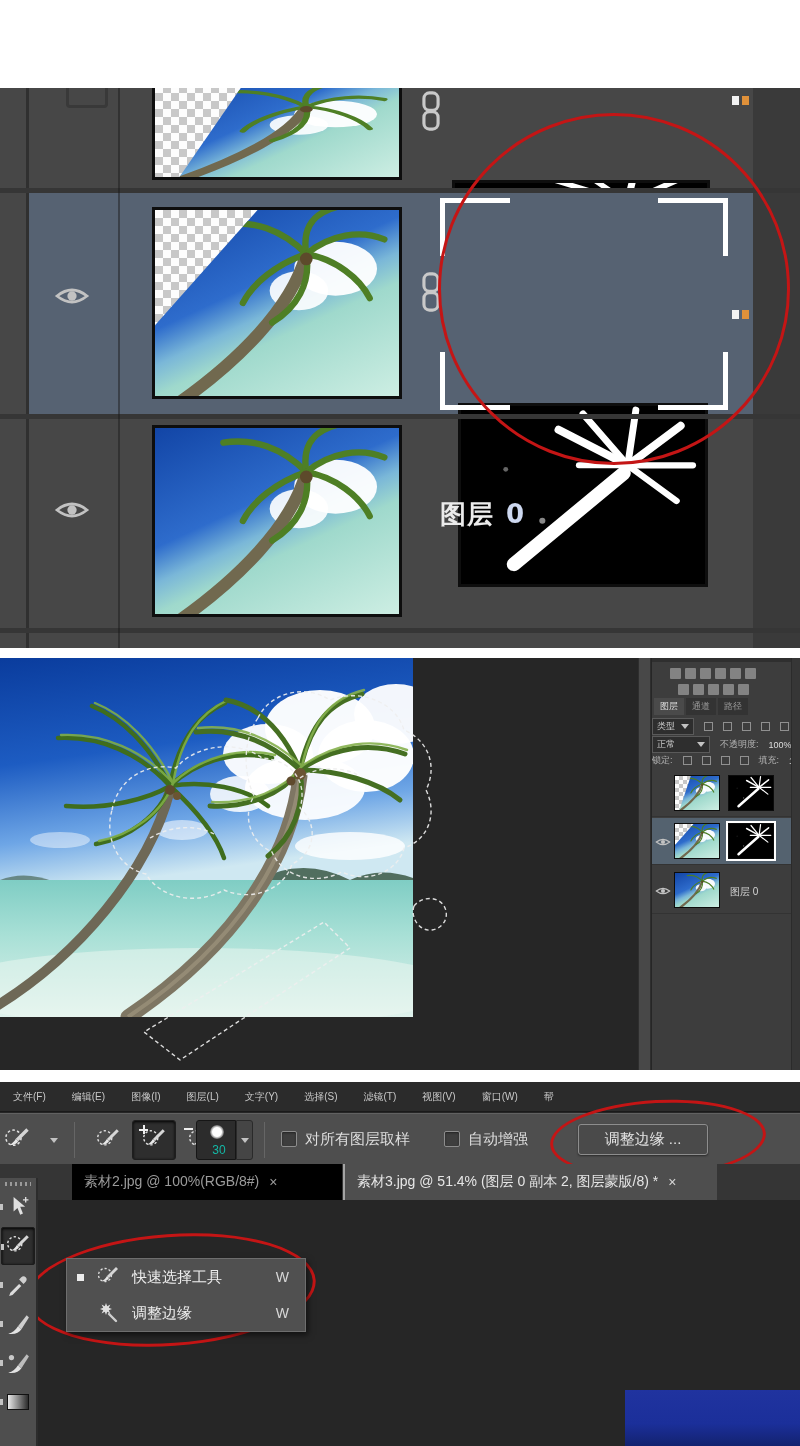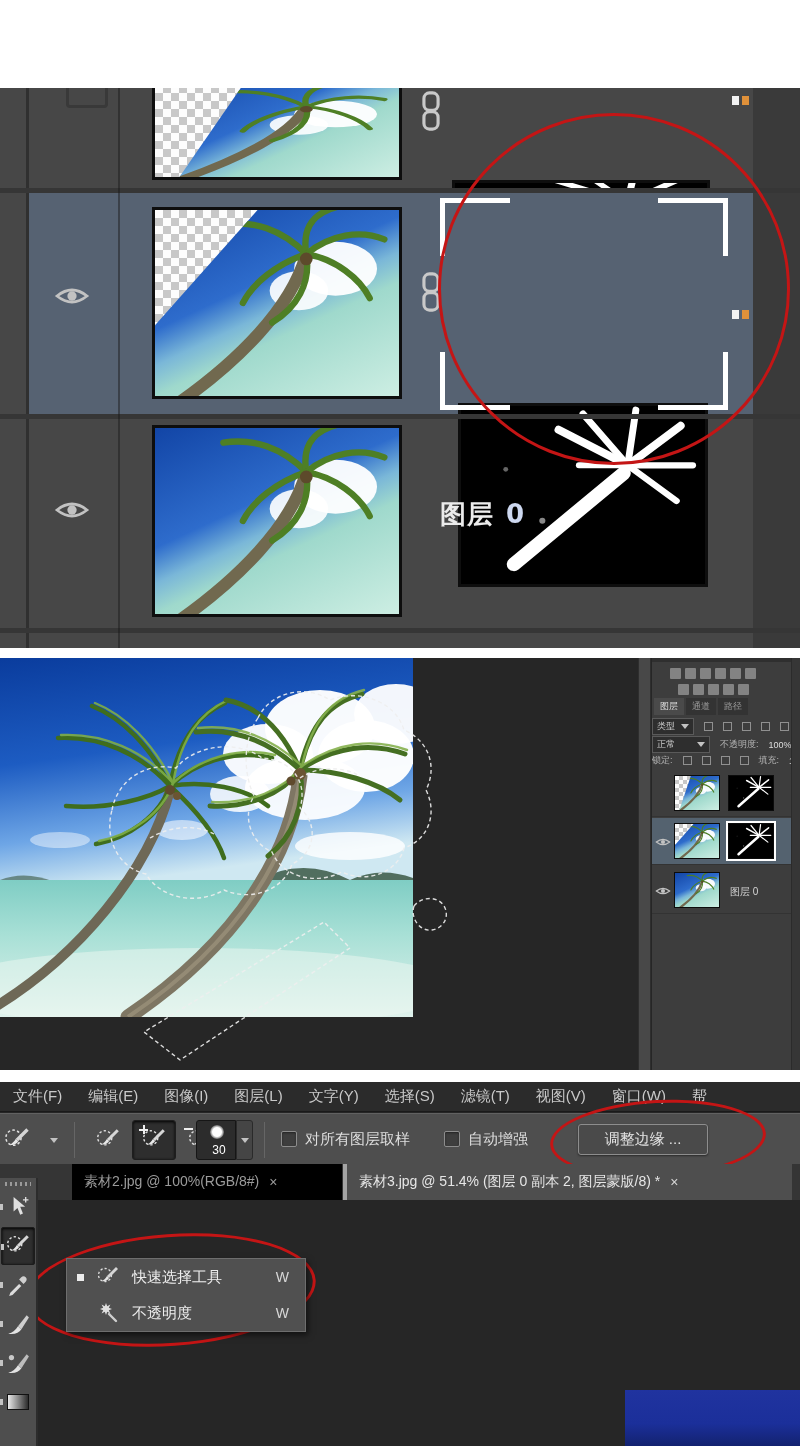--- a/index.html
+++ b/index.html
@@ -66,42 +66,42 @@
   .mrow{position:absolute;left:0;width:140px;height:47px;border-bottom:1px solid #333}
   .mrow.sel{background:#54626f}
   .mthumb{position:absolute;top:5px;width:46px;height:36px;border:1px solid #0c0c0c;overflow:hidden}
   .mlabel{position:absolute;font-size:10px;color:#d5d5d5}
   .mpanel-scroll{position:absolute;right:0;top:0;width:9px;height:412px;background:#363636;border-left:1px solid #2b2b2b}
 
   
   .psui{position:absolute;left:0;top:1082px;width:800px;height:364px;background:var(--dark-bg);overflow:hidden}
   .menubar{position:absolute;left:0;top:0;width:800px;height:30px;background:var(--menu-bg);
     display:flex;align-items:center;white-space:nowrap;overflow:hidden;border-bottom:1px solid #1a1a1a}
-  .menu-item{padding:0 13px;font-size:15px;color:#c9c9c9}
+  .menu-item{padding:0 13px;font-size:10px;color:#c9c9c9}
   .optbar{position:absolute;left:0;top:31px;width:800px;height:51px;background:var(--ui-bg);border-top:1px solid #616161}
   .sep{position:absolute;top:8px;width:1px;height:36px;background:#3a3a3a;border-right:1px solid #666}
   .modebtn{position:absolute;top:6px;width:44px;height:40px;display:flex;align-items:center;justify-content:center;border-radius:3px}
   .modebtn.pressed{background:#2e2e2e;border:1px solid #1e1e1e;box-shadow:inset 0 1px 3px #000}
   .sign{position:absolute;width:9px;height:9px}
   .sign:before{content:"";position:absolute;left:0;top:4px;width:9px;height:1.6px;background:#efefef}
   .sign.plus:after{content:"";position:absolute;left:4px;top:0;width:1.6px;height:9px;background:#efefef}
   .sizebox{position:absolute;left:196px;top:6px;width:40px;height:40px;background:#2c2c2c;border:1px solid #161616;border-radius:3px 0 0 3px}
   .sizedot{position:absolute;left:13px;top:4px;width:14px;height:14px;border-radius:50%;background:radial-gradient(circle,#fff 0 45%,rgba(255,255,255,.15) 75%,transparent 80%)}
-  .sizeval{position:absolute;left:0;top:22px;width:44px;text-align:center;font-size:12px;color:#ffffff}
+  .sizeval{position:absolute;left:0;top:22px;width:44px;text-align:center;font-size:12px;color:#14b8a6}
   .sizecaret{position:absolute;left:236px;top:6px;width:17px;height:40px;background:#454545;border:1px solid #2a2a2a;border-radius:0 3px 3px 0;display:flex;align-items:center;justify-content:center}
   .chk{position:absolute;top:17px;width:16px;height:16px;background:#3e3e3e;border:1px solid #8d8d8d;border-radius:2px;box-shadow:inset 0 1px 2px #222}
   .optlabel{position:absolute;top:16px;font-size:15px;color:#dedede;white-space:nowrap}
   .refine{position:absolute;left:578px;top:10px;width:130px;height:31px;background:#4a4a4a;border:1px solid #8d8d8d;border-radius:3px;
     color:#e2e2e2;font-size:15px;display:flex;align-items:center;justify-content:center;box-shadow:0 1px 2px #2a2a2a}
   .tabsbar{position:absolute;left:0;top:82px;width:800px;height:36px;background:#353535}
   .doctab{position:absolute;top:0;height:36px;display:flex;align-items:center;gap:10px;padding:0 12px;font-size:14px;white-space:nowrap;overflow:hidden}
   .doctab .x{font-size:14px}
   .doctab.inactive{left:72px;width:270px;background:#000000;color:#9b9b9b}
   .doctab.inactive .x{color:#9b9b9b}
-  .doctab.active{left:343px;width:449px;background:#4e4e4e;color:#e6e6e6;border-left:4px solid #a3a3a3}
+  .doctab.active{left:343px;width:374px;background:#4e4e4e;color:#e6e6e6;border-left:2px solid #a3a3a3}
   .doctab.active .x{color:#d7d7d7}
   .toolbar{position:absolute;left:0;top:96px;width:38px;height:268px;background:var(--ui-bg);border-right:2px solid #2c2c2c;z-index:5}
   .grip{margin:4px auto 2px;width:26px;height:4px;background:repeating-linear-gradient(90deg,#9a9a9a 0 2px,transparent 2px 5px)}
   .tool{position:relative;width:34px;height:38px;margin:1px auto;display:flex;align-items:center;justify-content:center}
   .tool:before{content:"";position:absolute;left:-1px;top:16px;width:3px;height:6px;background:#c4c4c4}
   .tool.pressed{background:#2e2e2e;border:1px solid #1c1c1c;border-radius:2px;box-shadow:inset 0 1px 3px #000}
   .gradbox{width:22px;height:16px;background:linear-gradient(90deg,#e8e8e8,#2c2c2c);border:1px solid #111}
   .flyout{position:absolute;left:66px;top:176px;width:240px;height:74px;background:#505050;border:1px solid #6e6e6e;box-shadow:2px 3px 6px rgba(0,0,0,.55);z-index:6}
   .flyrow{position:relative;height:36px;display:flex;align-items:center;gap:12px;padding:0 10px}
   .flybullet{width:7px;height:7px;background:#ececec}
@@ -576,21 +576,21 @@
         <svg width="24" height="24" viewBox="0 0 24 24">
             <use href="#g-brushsel"></use>
           </svg>
         <span class="flylabel">快速选择工具</span>
         <span class="flykey">W</span>
       </div>
       <div class="flyrow" style="padding-left:29px">
         <svg width="24" height="24" viewBox="0 0 24 24">
             <use href="#g-wand"></use>
           </svg>
-        <span class="flylabel">不透明度</span>
+        <span class="flylabel">调整边缘</span>
         <span class="flykey">W</span>
       </div>
     </div>
 
     <div class="red-ellipse" style="left:26px;top:152px;width:290px;height:112px;transform:rotate(-4deg)"></div>
 
     <div class="bluecanvas"></div>
   </div>
 
 </div>

